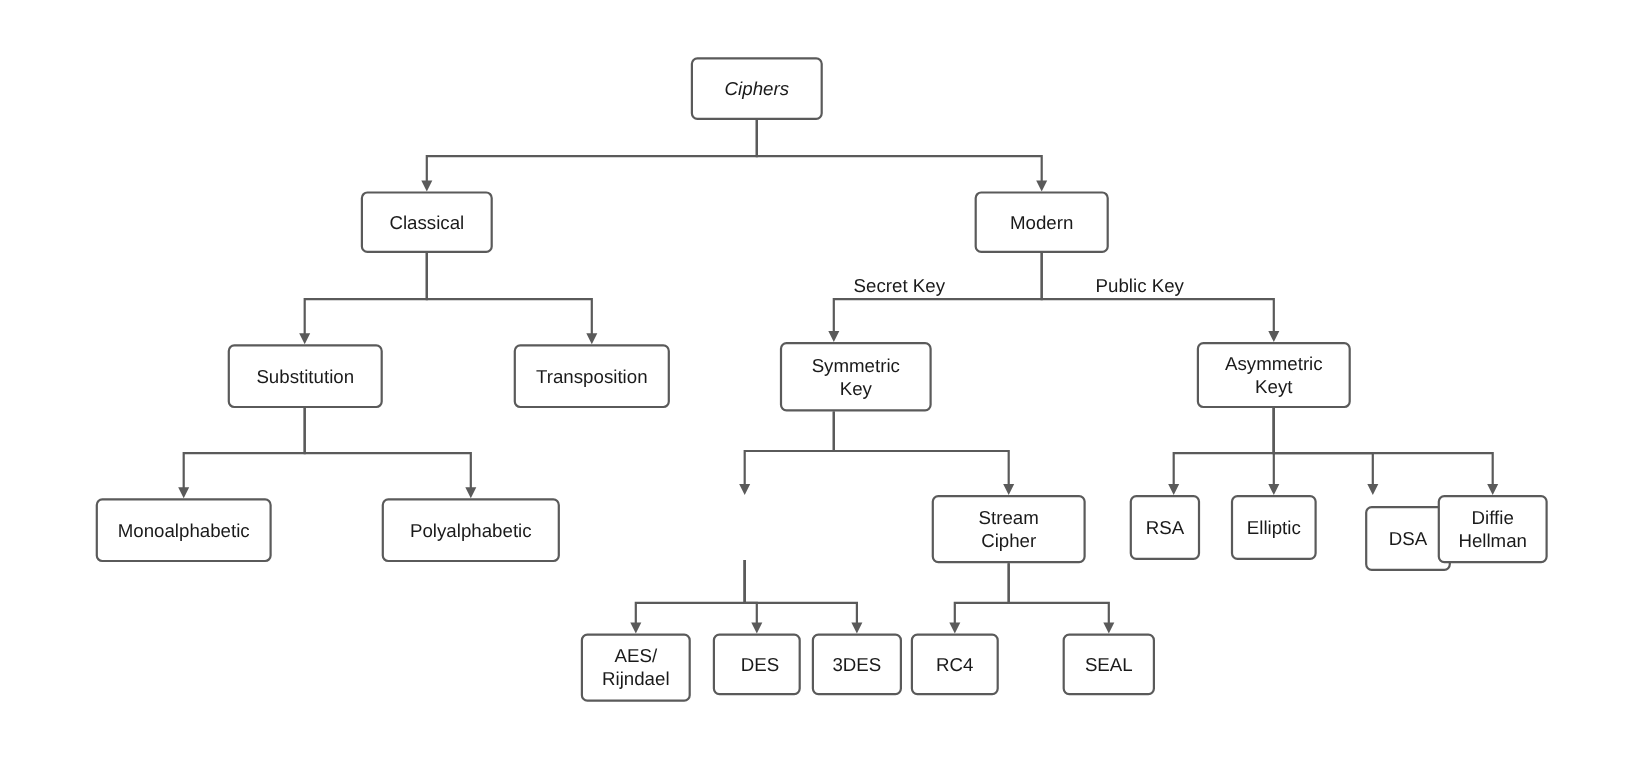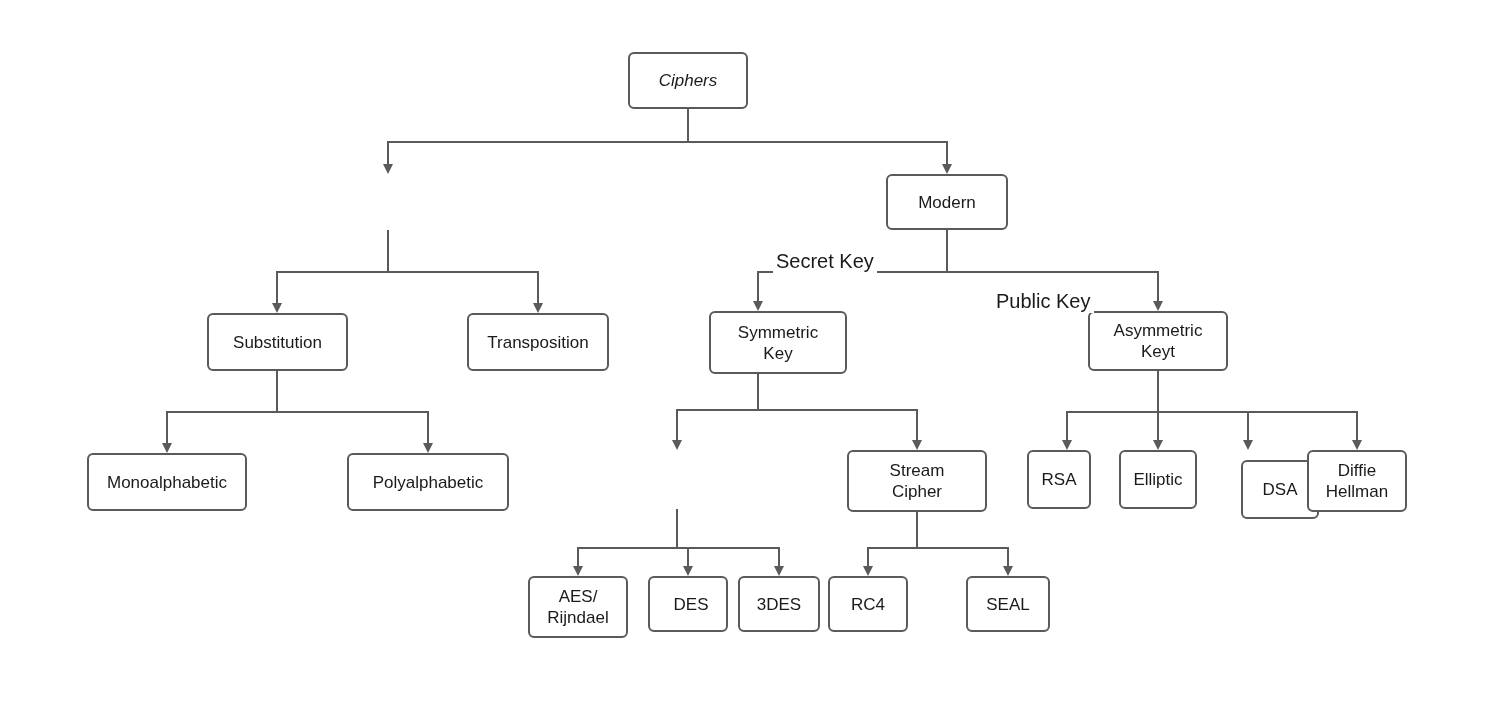--- a/index.html
+++ b/index.html
@@ -26,21 +26,21 @@
     line-height: 21px;
     display: flex;
     align-items: center;
     justify-content: center;
     text-align: center;
     white-space: pre-line;
     padding: 2px 6px;
   }
   .edge-label {
     position: absolute;
-    font-size: 20px;
+    font-size: 17px;
     color: #1a1a1a;
     background: #ffffff;
     padding: 0 3px;
     white-space: nowrap;
   }
   svg.links {
     position: absolute;
     left: 0;
     top: 0;
     width: 1496px;
@@ -101,20 +101,21 @@
     <polygon points="688,576 683,566 693,566" fill="#5a5a5a" stroke="none"></polygon>
     <polygon points="779,576 774,566 784,566" fill="#5a5a5a" stroke="none"></polygon>
 
     <path d="M917 512 L917 548 L868 548 L868 568"></path>
     <path d="M917 512 L917 548 L1008 548 L1008 568"></path>
     <polygon points="868,576 863,566 873,566" fill="#5a5a5a" stroke="none"></polygon>
     <polygon points="1008,576 1003,566 1013,566" fill="#5a5a5a" stroke="none"></polygon>
   </svg>
 
   <div class="node" style="left:628px;top:52px;width:120px;height:57px;font-style:italic;">Ciphers</div>
+  <div class="node" style="left:328px;top:174px;width:120px;height:56px;">Classical</div>
   <div class="node" style="left:886px;top:174px;width:122px;height:56px;">Modern</div>
   <div class="node" style="left:207px;top:313px;width:141px;height:58px;">Substitution</div>
   <div class="node" style="left:467px;top:313px;width:142px;height:58px;">Transposition</div>
   <div class="node" style="left:689px;top:311px;width:138px;height:63px;margin-left:20px;">Symmetric
 Key</div>
   <div class="node" style="left:1088px;top:311px;width:140px;height:60px;">Asymmetric
 Keyt</div>
   <div class="node" style="left:87px;top:453px;width:160px;height:58px;">Monoalphabetic</div>
   <div class="node" style="left:347px;top:453px;width:162px;height:58px;">Polyalphabetic</div>
   <div class="node" style="left:847px;top:450px;width:140px;height:62px;">Stream
@@ -125,15 +126,15 @@
   <div class="node" style="left:1307px;top:450px;width:100px;height:62px;">Diffie
 Hellman</div>
   <div class="node" style="left:528px;top:576px;width:100px;height:62px;">AES/
 Rijndael</div>
   <div class="node" style="left:648px;top:576px;width:80px;height:56px;padding-left:12px;">DES</div>
   <div class="node" style="left:738px;top:576px;width:82px;height:56px;">3DES</div>
   <div class="node" style="left:828px;top:576px;width:80px;height:56px;">RC4</div>
   <div class="node" style="left:966px;top:576px;width:84px;height:56px;">SEAL</div>
 
   <div class="edge-label" style="left:773px;top:250px;">Secret Key</div>
-  <div class="edge-label" style="left:993px;top:250px;margin-top:40px;">Public Key</div>
+  <div class="edge-label" style="left:993px;top:250px;">Public Key</div>
 
 </div>
 
 </body></html>

